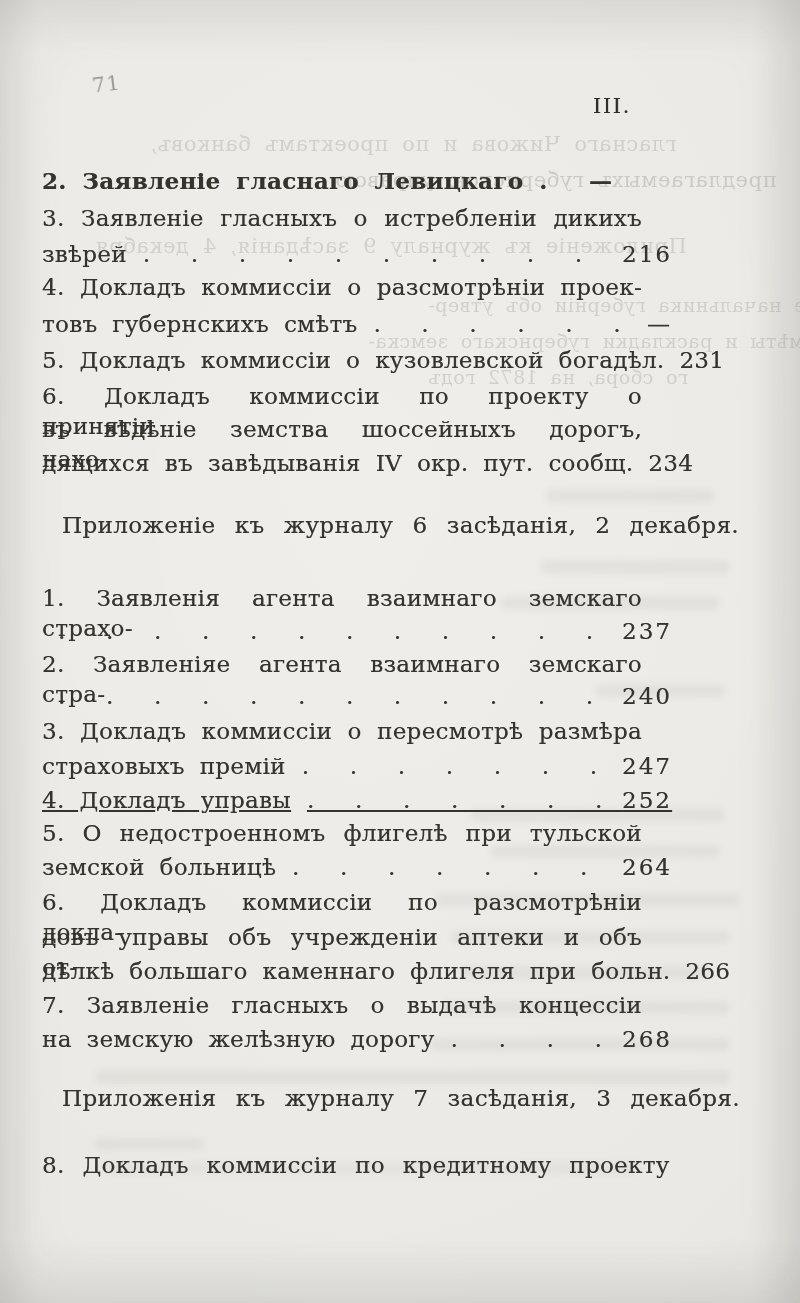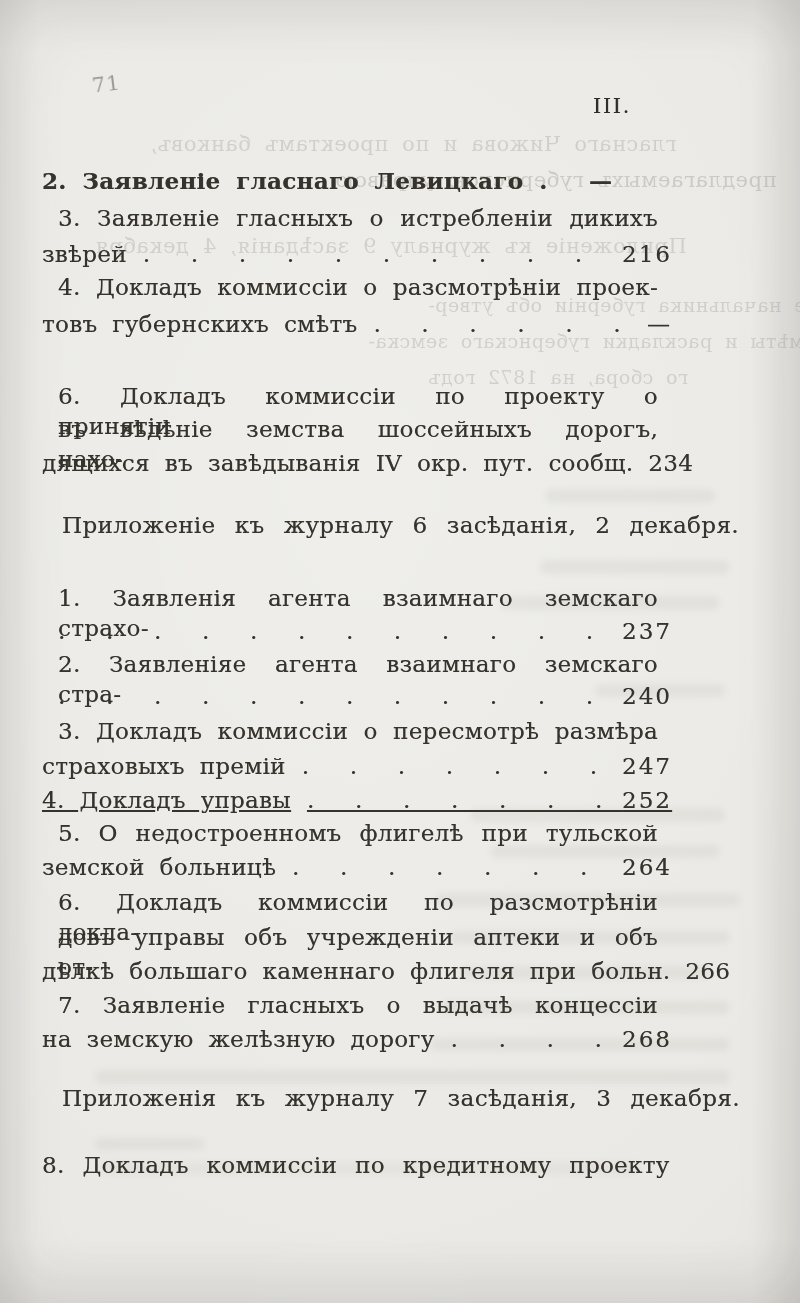--- a/index.html
+++ b/index.html
@@ -9,21 +9,21 @@
     background:
       radial-gradient(140% 120% at 45% 38%, rgba(255,255,255,.28), rgba(0,0,0,0) 62%),
       linear-gradient(to right, rgba(0,0,0,.055), rgba(0,0,0,0) 5%, rgba(0,0,0,0) 94%, rgba(0,0,0,.07)),
       linear-gradient(to bottom, rgba(0,0,0,.045), rgba(0,0,0,0) 4%, rgba(0,0,0,0) 95%, rgba(0,0,0,.05)),
       #e9e8e4;
     box-shadow: inset 0 0 70px rgba(60,55,45,.10);
     color:#36332c;}
   .line{position:absolute;left:42px;width:630px;height:32px;
     font-size:23px;line-height:30px;letter-spacing:.3px;word-spacing:.32em;
     text-shadow:.25px 0 .2px rgba(45,42,35,.55);white-space:nowrap;}
-  .just{white-space:normal;width:600px;text-align:justify;text-align-last:justify;margin-left:16px;}
+  .just{white-space:normal;width:600px;text-align:justify;text-align-last:justify;}
   .leader{display:flex;align-items:baseline;}
   .l-text{white-space:nowrap;flex:0 0 auto;}
   .l-dots{flex:1 1 auto;overflow:hidden;white-space:nowrap;
     padding:0 10px 0 16px;letter-spacing:13px;}
   .l-num{flex:0 0 auto;white-space:nowrap;letter-spacing:2px;}
   .heading{white-space:nowrap;text-align:right;word-spacing:.5em;letter-spacing:.4px;margin-left:20px;}
   .folio{position:absolute;left:593px;top:94px;font-size:20px;letter-spacing:2px;
     color:#2f2c26;text-shadow:.4px 0 .3px rgba(40,37,30,.7);}
   .stamp{position:absolute;left:92px;top:72px;font-size:21px;color:#94918a;
     transform:rotate(-7deg);letter-spacing:1px;opacity:.9;filter:blur(.3px);}
@@ -79,20 +79,21 @@
   </div>
 
   <div class="line just" style="top:272px;">4. Докладъ коммиссіи о разсмотрѣніи проек-</div>
 
   <div class="line leader" style="top:309px;">
     <span class="l-text">товъ губернскихъ смѣтъ</span>
     <span class="l-dots">. . . . . . . . . . . . . . . . . . . . . . . .</span>
     <span class="l-num">—</span>
   </div>
 
+  <div class="line" style="top:345px;">5. Докладъ коммиссіи о кузовлевской богадѣл. 231</div>
 
   <div class="line just" style="top:381px;">6. Докладъ коммиссіи по проекту о принятіи</div>
   <div class="line just" style="top:414px;">въ вѣдѣніе земства шоссейныхъ дорогъ, нахо-</div>
   <div class="line" style="top:448px;">дящихся въ завѣдыванія IV окр. пут. сообщ. 234</div>
 
   <div class="line heading" style="top:510px;">Приложеніе къ журналу 6 засѣданія, 2 декабря.</div>
 
   <div class="line just" style="top:583px;">1. Заявленія агента взаимнаго земскаго страхо-</div>
 
   <div class="line leader" style="top:616px;">

